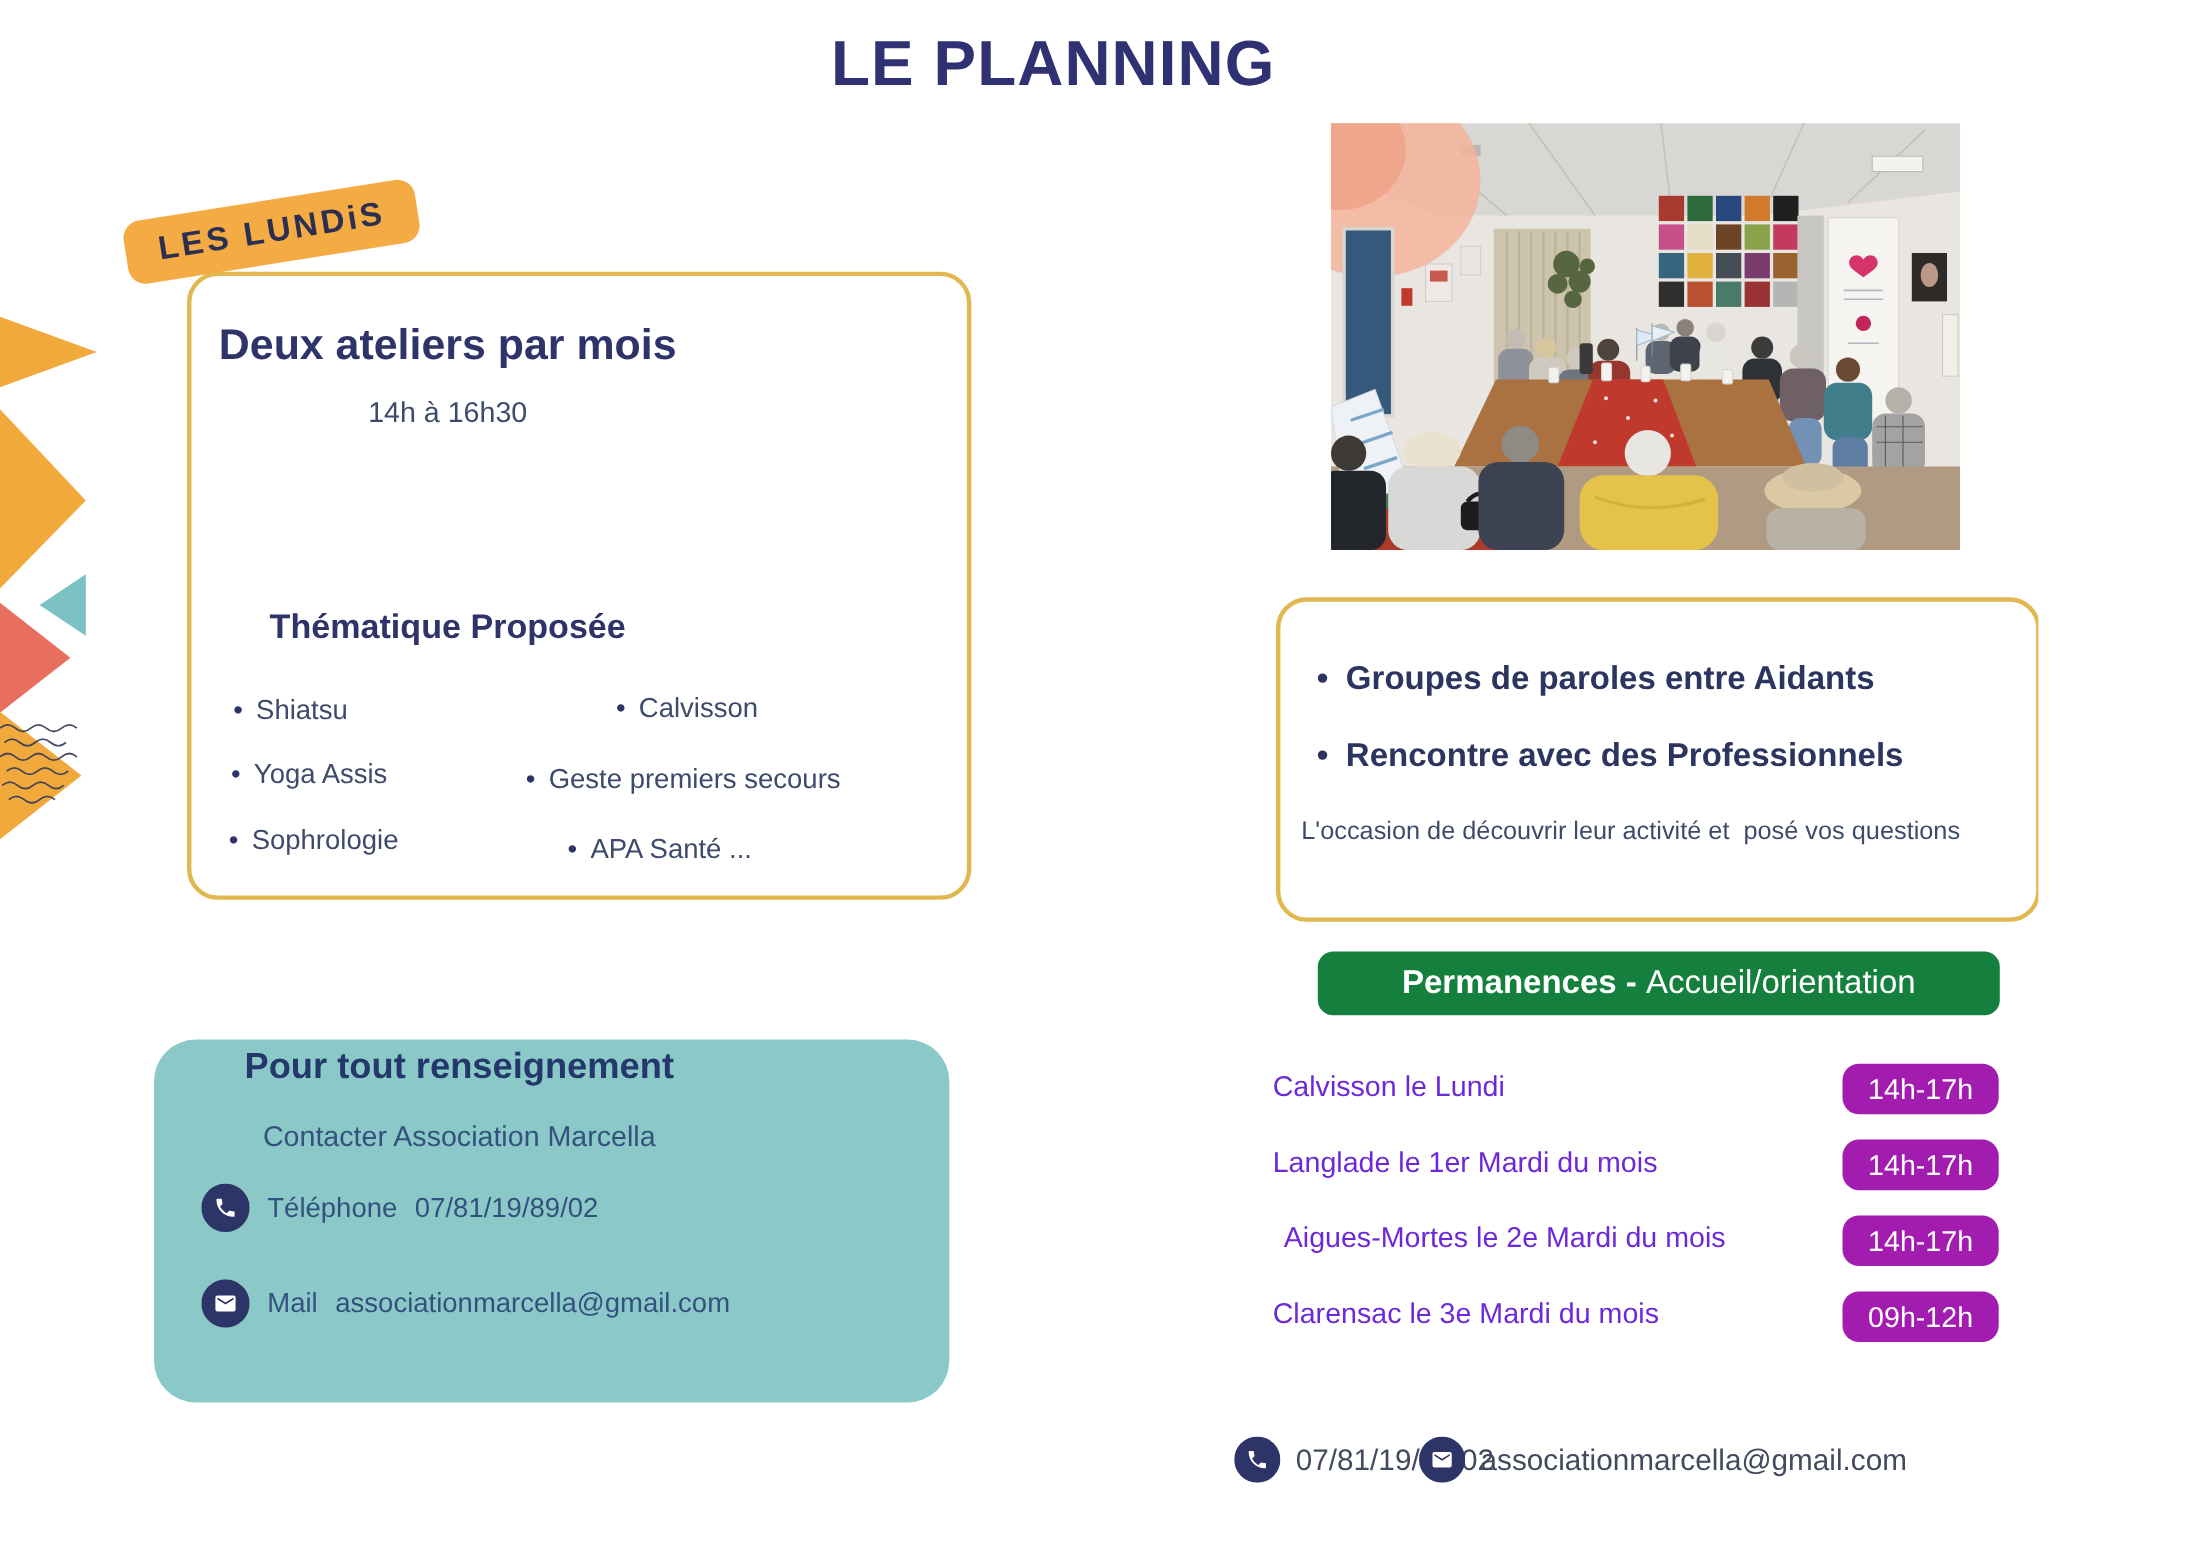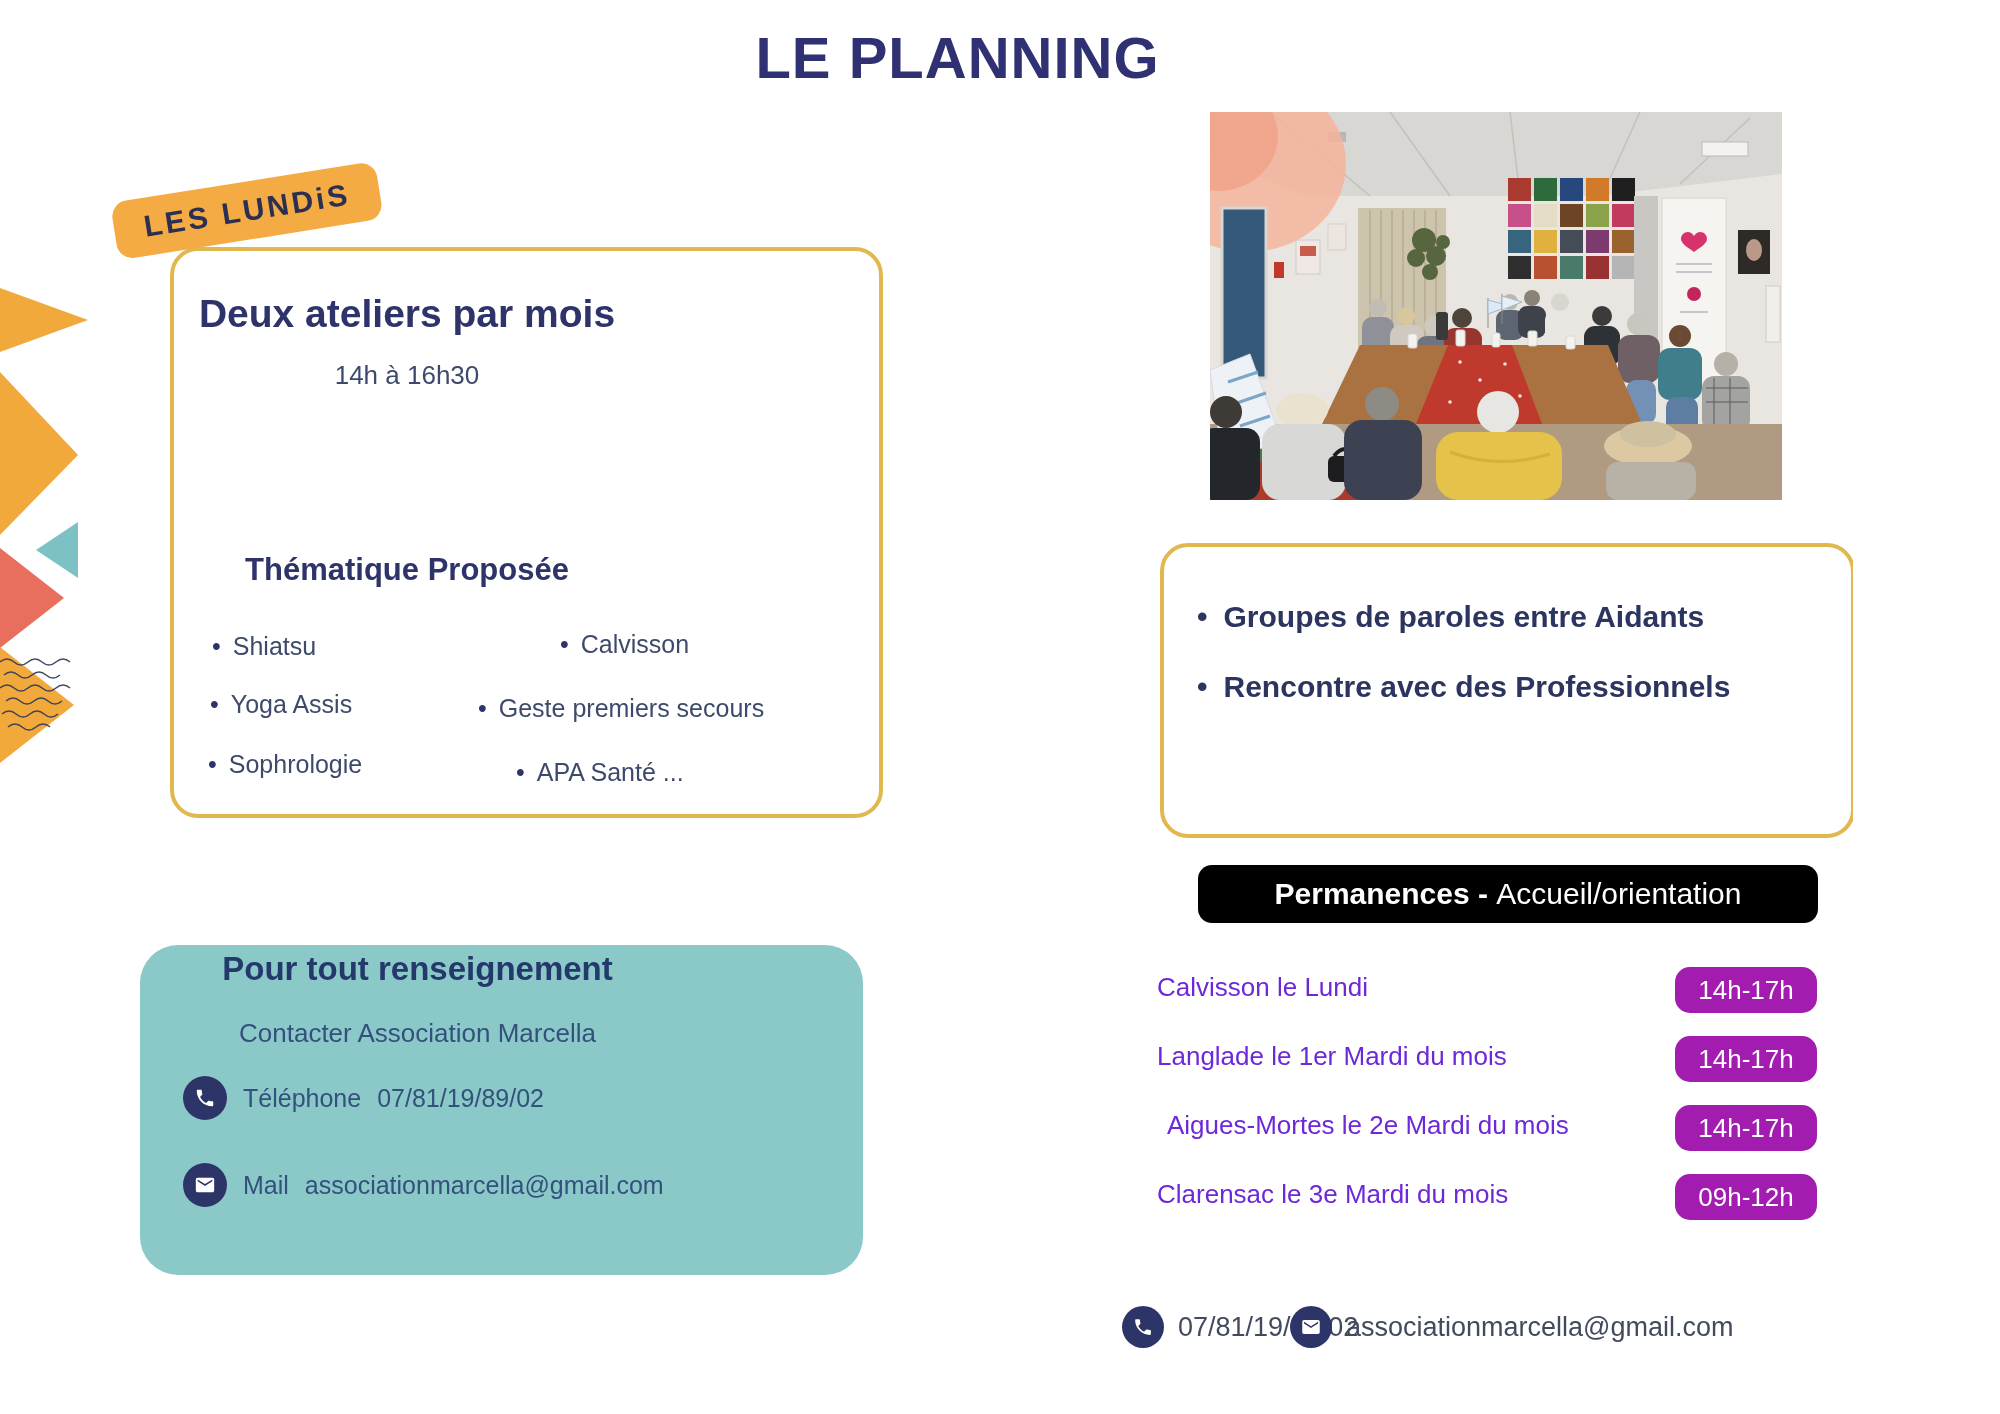--- a/index.html
+++ b/index.html
@@ -42,21 +42,21 @@
   .icon-badge{width:44px;height:44px;flex:0 0 auto;}
 
   
   .a-bullet{left:1197px;width:640px;font-size:30px;font-weight:bold;color:#2b355f;}
   .a-bullet::before{content:"•";margin-right:16px;}
   .a-b1{top:600px;}
   .a-b2{top:670px;}
   .a-note{left:1183px;top:742px;width:660px;font-size:23px;color:#3e4a6b;white-space:pre-wrap;}
 
   
-  .perm-banner{left:1198px;top:865px;width:620px;height:58px;background:#000000;
+  .perm-banner{left:1198px;top:865px;width:620px;height:58px;background:#15803d;
     border-radius:14px;color:#fff;font-size:30px;line-height:58px;text-align:center;}
   .perm-banner .bold{font-weight:bold;}
   .perm-label{font-size:26px;color:#6d28d9;}
   .perm-badge{width:142px;height:46px;background:#a21caf;border-radius:15px;
     color:#fff;font-size:26px;line-height:46px;text-align:center;}
   .pl-1{left:1157px;top:972px;}  .pb-1{left:1675px;top:967px;}
   .pl-2{left:1157px;top:1041px;} .pb-2{left:1675px;top:1036px;}
   .pl-3{left:1167px;top:1110px;} .pb-3{left:1675px;top:1105px;}
   .pl-4{left:1157px;top:1179px;} .pb-4{left:1675px;top:1174px;}
 
@@ -282,20 +282,21 @@
       <rect x="226" y="320" width="126" height="68" rx="22" fill="#e5c34b"></rect>
     <path d="M240 340 q48 18 100 2" fill="none" stroke="#d4b13c" stroke-width="3"></path>
     <ellipse cx="438" cy="334" rx="44" ry="20" fill="#dcc9a4"></ellipse>
       <ellipse cx="438" cy="322" rx="28" ry="13" fill="#cfc0a0"></ellipse>
     <rect x="396" y="350" width="90" height="38" rx="12" fill="#b7b1a6"></rect>
   </svg>
 
   <div class="abs gold-card aidants-card"></div>
   <div class="abs a-bullet a-b1 nowrap">Groupes de paroles entre Aidants</div>
   <div class="abs a-bullet a-b2 nowrap">Rencontre avec des Professionnels</div>
+  <div class="abs a-note nowrap">L'occasion de découvrir leur activité et  posé vos questions</div>
 
   <div class="abs perm-banner nowrap"><span class="bold">Permanences - </span><span>Accueil/orientation</span></div>
 
   <div class="abs perm-label pl-1 nowrap">Calvisson le Lundi</div>
   <div class="abs perm-badge pb-1 nowrap">14h-17h</div>
   <div class="abs perm-label pl-2 nowrap">Langlade le 1er Mardi du mois</div>
   <div class="abs perm-badge pb-2 nowrap">14h-17h</div>
   <div class="abs perm-label pl-3 nowrap">Aigues-Mortes le 2e Mardi du mois</div>
   <div class="abs perm-badge pb-3 nowrap">14h-17h</div>
   <div class="abs perm-label pl-4 nowrap">Clarensac le 3e Mardi du mois</div>

